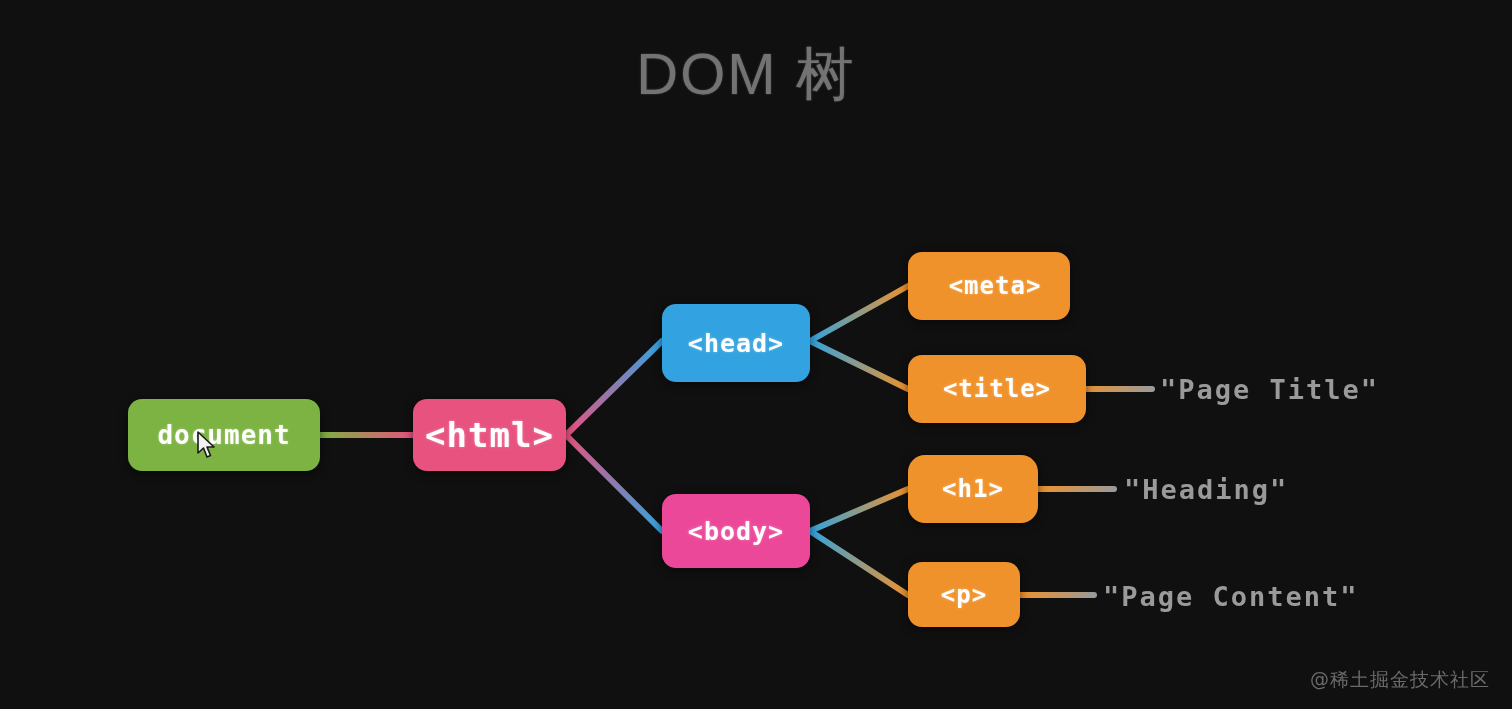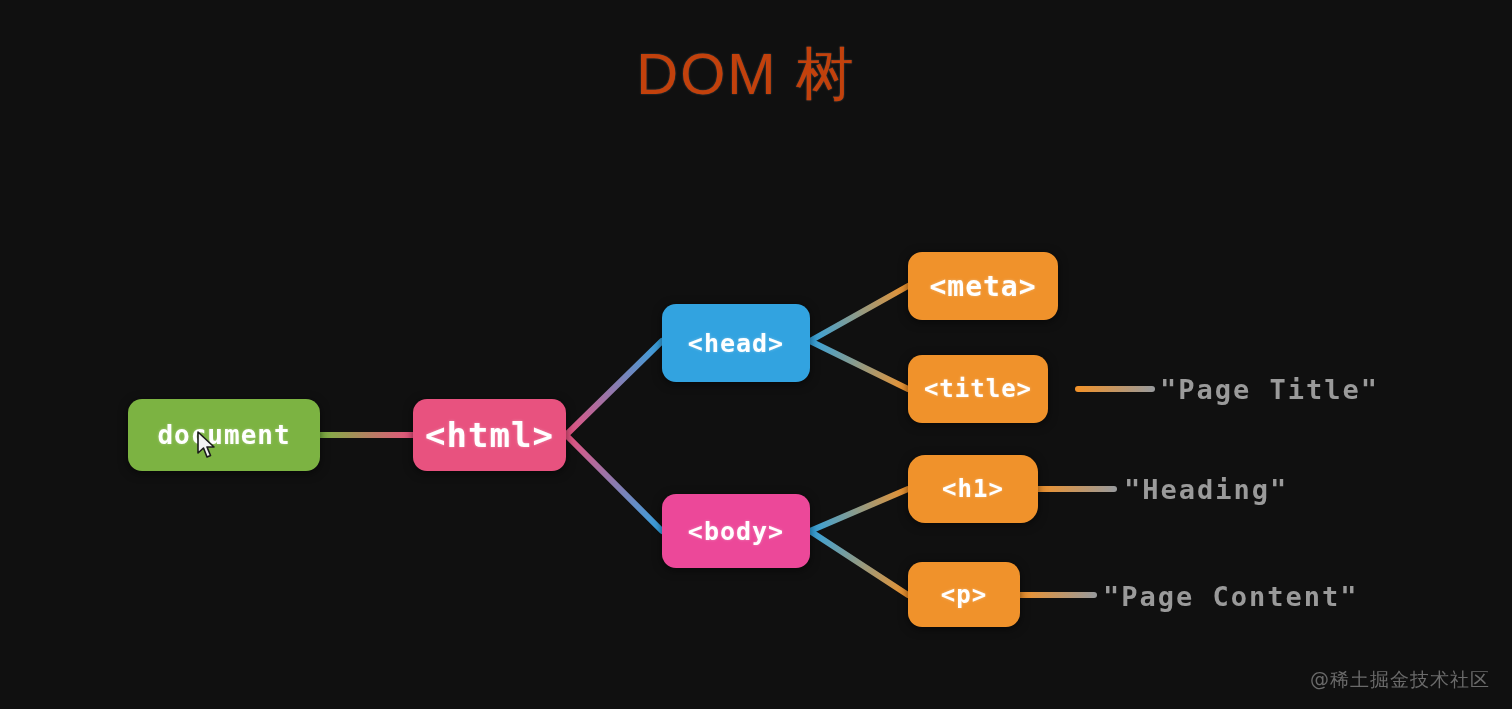--- a/index.html
+++ b/index.html
@@ -16,21 +16,21 @@
     font-family: "Liberation Sans", sans-serif;
   }
 
   
   #page-title {
     position: absolute;
     top: 36px;
     left: 0;
     width: 1492px;
     text-align: center;
-    color: #c2410c;
+    color: #737373;
     font-size: 58px;
     font-weight: 400;
     letter-spacing: 2px;
     font-family: "Liberation Sans", sans-serif;
     text-shadow: 0 0 2px rgba(255,255,255,0.25);
   }
 
   
   #edge-layer {
     position: absolute;
@@ -151,22 +151,22 @@
         <line x1="1038" y1="489" x2="1114" y2="489" stroke="url(#eg8)" stroke-width="6" stroke-linecap="round"></line>
         <line x1="1020" y1="595" x2="1094" y2="595" stroke="url(#eg9)" stroke-width="6" stroke-linecap="round"></line>
       </g>
   </svg>
 
   <div id="node-layer">
       <div class="node" style="left: 128px; top: 399px; width: 192px; height: 72px; background: rgb(124, 179, 66); font-size: 26px;">document</div>
       <div class="node" style="left: 413px; top: 399px; width: 153px; height: 72px; background: rgb(232, 82, 127); font-size: 34px;">&lt;html&gt;</div>
       <div class="node" style="left: 662px; top: 304px; width: 148px; height: 78px; background: rgb(50, 163, 224); font-size: 25px;">&lt;head&gt;</div>
       <div class="node" style="left: 662px; top: 494px; width: 148px; height: 74px; background: #ec4899; font-size: 25px;">&lt;body&gt;</div>
-      <div class="node" style="left: 908px; top: 252px; width: 150px; height: 68px; background: rgb(240, 146, 43); font-size: 28px;">&lt;meta&gt;</div>
-      <div class="node" style="left: 908px; top: 355px; width: 140px; height: 68px; background: rgb(240, 146, 43); font-size: 24px;">&lt;title&gt;</div>
+      <div class="node" style="left: 908px; top: 252px; width: 150px; height: 68px; background: rgb(240, 146, 43); font-size: 24px; padding-left: 12px;">&lt;meta&gt;</div>
+      <div class="node" style="left: 908px; top: 355px; width: 178px; height: 68px; background: rgb(240, 146, 43); font-size: 24px;">&lt;title&gt;</div>
       <div class="node" style="left: 908px; top: 455px; width: 130px; height: 68px; background: rgb(240, 146, 43); font-size: 24px; border-radius: 17px;">&lt;h1&gt;</div>
       <div class="node" style="left: 908px; top: 562px; width: 112px; height: 65px; background: rgb(240, 146, 43); font-size: 24px;">&lt;p&gt;</div>
     </div>
   <div id="text-layer">
       <div class="leaf-text" style="left: 1160px; top: 374px; color: rgb(154, 154, 154);">"Page Title"</div>
       <div class="leaf-text" style="left: 1124px; top: 474px; color: rgb(154, 154, 154);">"Heading"</div>
       <div class="leaf-text" style="left: 1103px; top: 581px; color: rgb(154, 154, 154);">"Page Content"</div>
     </div>
 
   <svg id="mouse-cursor" viewBox="0 0 22 30" style="left: 196px; top: 431px;">

